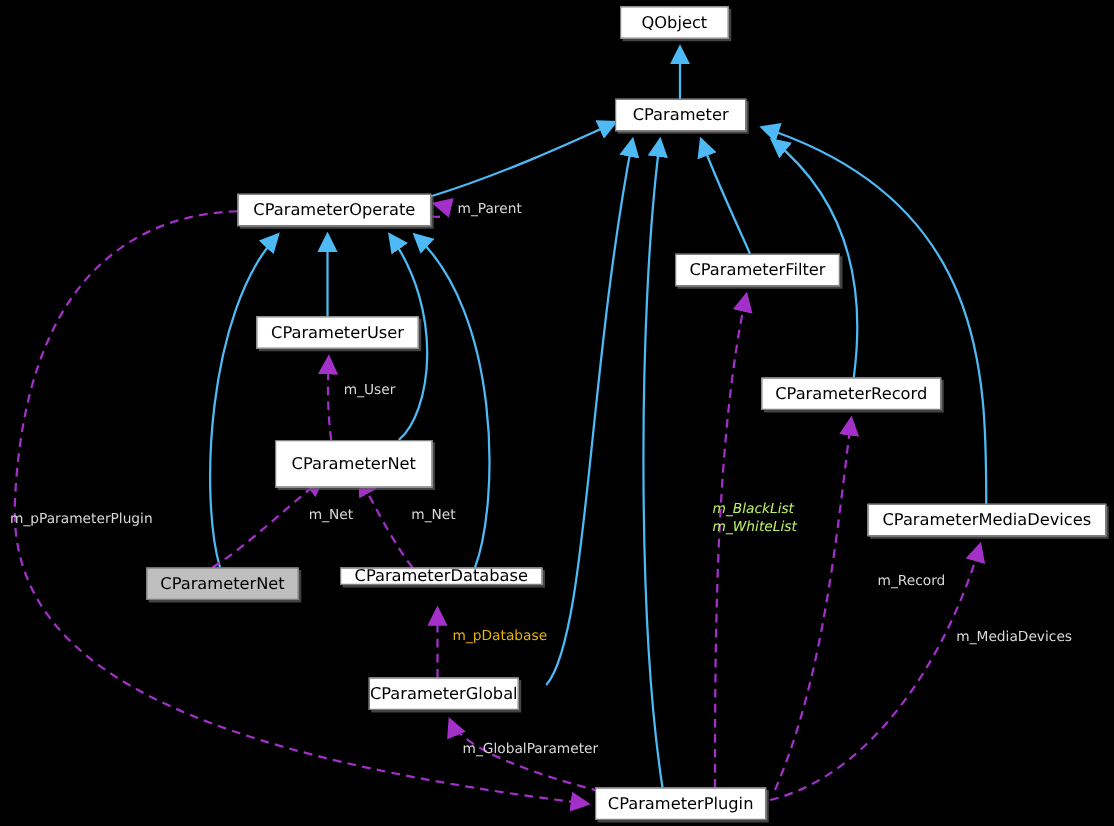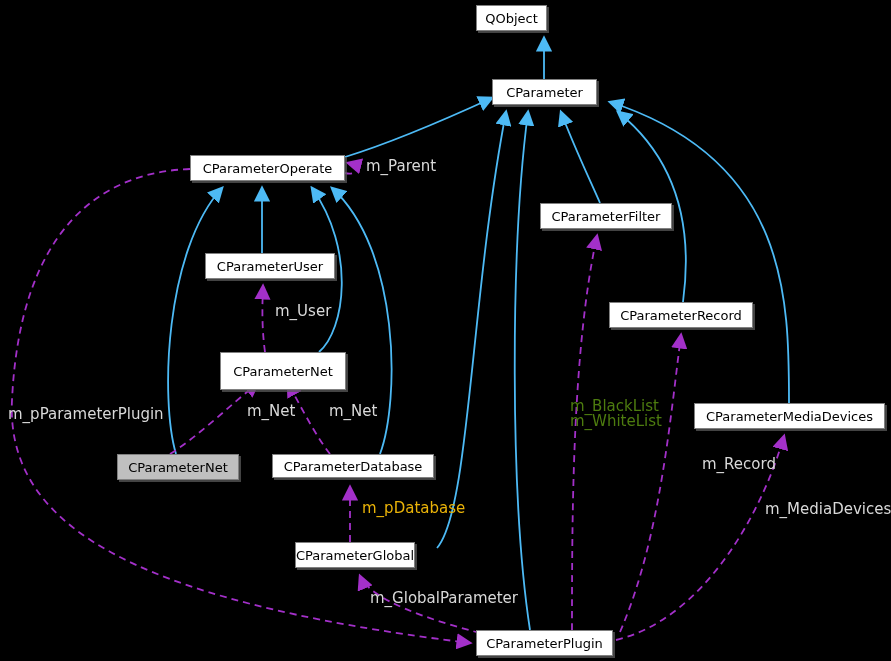--- a/index.html
+++ b/index.html
@@ -3,21 +3,21 @@
 <meta charset="utf-8">
 <style>
   html,body{margin:0;padding:0;background:#000;}
   #stage{position:relative;width:891px;height:661px;background:#000;overflow:hidden;
          font-family:"DejaVu Sans","Liberation Sans",sans-serif;}
   svg.edges{position:absolute;left:0;top:0;width:891px;height:661px;}
   .nodebox{position:absolute;box-sizing:border-box;display:flex;align-items:center;
            justify-content:center;border:1px solid #808080;background:#fff;color:#000;
            font-size:13px;white-space:nowrap;box-shadow:2px 2px 0 rgba(90,90,90,.75);}
   .nodebox.focus{background:#bfbfbf;}
-  .edgelabel{position:absolute;color:#d9d9d9;font-size:15px;white-space:pre;line-height:15px;}
+  .edgelabel{position:absolute;color:#d9d9d9;font-size:11px;white-space:pre;line-height:15px;}
 </style>
 </head>
 <body>
 
 <div id="stage">
 
   <svg class="edges" viewBox="0 0 891 661" xmlns="http://www.w3.org/2000/svg">
     <defs>
       <marker id="arrow-inherit" markerWidth="9" markerHeight="9" refX="7.5" refY="4.5" orient="auto" markerUnits="strokeWidth">
         <path d="M0,0 L9,4.5 L0,9 z" fill="#4dbaf5"></path>
@@ -47,40 +47,40 @@
         <path d="M 330,454 C 315,435 300,405 288,383" fill="none" stroke="#a330c9" stroke-width="1.8" stroke-dasharray="7,5" marker-end="url(#arrow-assoc)"></path>
         <path d="M 350,542 C 350,525 350,505 350,487" fill="none" stroke="#a330c9" stroke-width="1.8" stroke-dasharray="7,5" marker-end="url(#arrow-assoc)"></path>
         <path d="M 480,633 C 430,620 370,600 360,576" fill="none" stroke="#a330c9" stroke-width="1.8" stroke-dasharray="7,5" marker-end="url(#arrow-assoc)"></path>
         <path d="M 572,630 C 572,520 572,350 597,236" fill="none" stroke="#a330c9" stroke-width="1.8" stroke-dasharray="7,5" marker-end="url(#arrow-assoc)"></path>
         <path d="M 620,632 C 660,540 670,420 681,335" fill="none" stroke="#a330c9" stroke-width="1.8" stroke-dasharray="7,5" marker-end="url(#arrow-assoc)"></path>
         <path d="M 616,640 C 700,620 760,520 784,436" fill="none" stroke="#a330c9" stroke-width="1.8" stroke-dasharray="7,5" marker-end="url(#arrow-assoc)"></path>
       </g>
   </svg>
 
   <div id="nodes-layer">
-      <div class="nodebox" style="left: 476px; top: 5px; width: 71px; height: 26px;">QObject</div>
+      <div class="nodebox" style="left: 496px; top: 5px; width: 87px; height: 26px;">QObject</div>
       <div class="nodebox" style="left: 492px; top: 79px; width: 105px; height: 26px; text-align: right;">CParameter</div>
       <div class="nodebox" style="left: 190px; top: 155px; width: 155px; height: 26px;">CParameterOperate</div>
       <div class="nodebox" style="left: 540px; top: 203px; width: 132px; height: 26px;">CParameterFilter</div>
       <div class="nodebox" style="left: 205px; top: 253px; width: 130px; height: 26px;">CParameterUser</div>
       <div class="nodebox" style="left: 609px; top: 302px; width: 144px; height: 26px;">CParameterRecord</div>
       <div class="nodebox" style="left: 220px; top: 352px; width: 126px; height: 38px;">CParameterNet</div>
       <div class="nodebox" style="left: 694px; top: 403px; width: 191px; height: 26px;">CParameterMediaDevices</div>
       <div class="nodebox focus" style="left: 117px; top: 454px; width: 122px; height: 26px; background: rgb(191, 191, 191);">CParameterNet</div>
-      <div class="nodebox" style="left: 272px; top: 454px; width: 162px; height: 24px;">CParameterDatabase</div>
+      <div class="nodebox" style="left: 272px; top: 454px; width: 162px; height: 14px;">CParameterDatabase</div>
       <div class="nodebox" style="left: 295px; top: 542px; width: 120px; height: 26px;">CParameterGlobal</div>
       <div class="nodebox" style="left: 476px; top: 630px; width: 137px; height: 26px;">CParameterPlugin</div>
     </div>
   <div id="labels-layer">
       <div class="edgelabel" style="left: 366px; top: 159px; color: rgb(217, 217, 217);">m_Parent</div>
       <div class="edgelabel" style="left: 275px; top: 304px; color: rgb(217, 217, 217);">m_User</div>
       <div class="edgelabel" style="left: 247px; top: 404px; color: rgb(217, 217, 217);">m_Net</div>
       <div class="edgelabel" style="left: 329px; top: 404px; color: rgb(217, 217, 217);">m_Net</div>
       <div class="edgelabel" style="left: 8px; top: 407px; color: rgb(217, 217, 217);">m_pParameterPlugin</div>
-      <div class="edgelabel" style="left: 570px; top: 399px; color: #4d7c0f;">m_BlackList
+      <div class="edgelabel" style="left: 570px; top: 399px; color: #bef264; font-style: italic;">m_BlackList
 m_WhiteList</div>
       <div class="edgelabel" style="left: 677px; top: 457px; color: rgb(217, 217, 217); margin-left: 25px;">m_Record</div>
       <div class="edgelabel" style="left: 765px; top: 502px; color: rgb(217, 217, 217);">m_MediaDevices</div>
       <div class="edgelabel" style="left: 362px; top: 501px; color: #eab308;">m_pDatabase</div>
       <div class="edgelabel" style="left: 370px; top: 591px; color: rgb(217, 217, 217);">m_GlobalParameter</div>
     </div>
 
 </div>
 
 </body></html>

